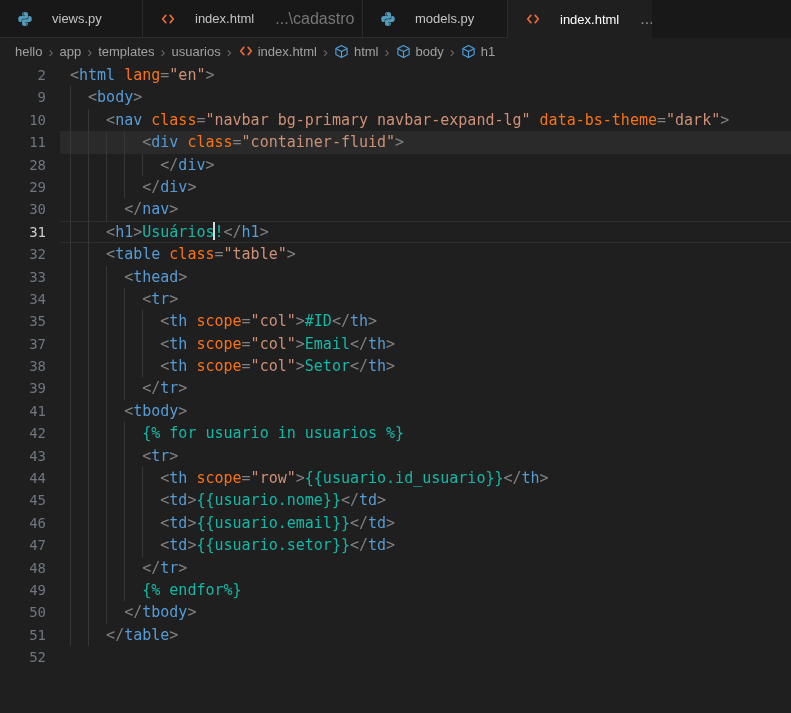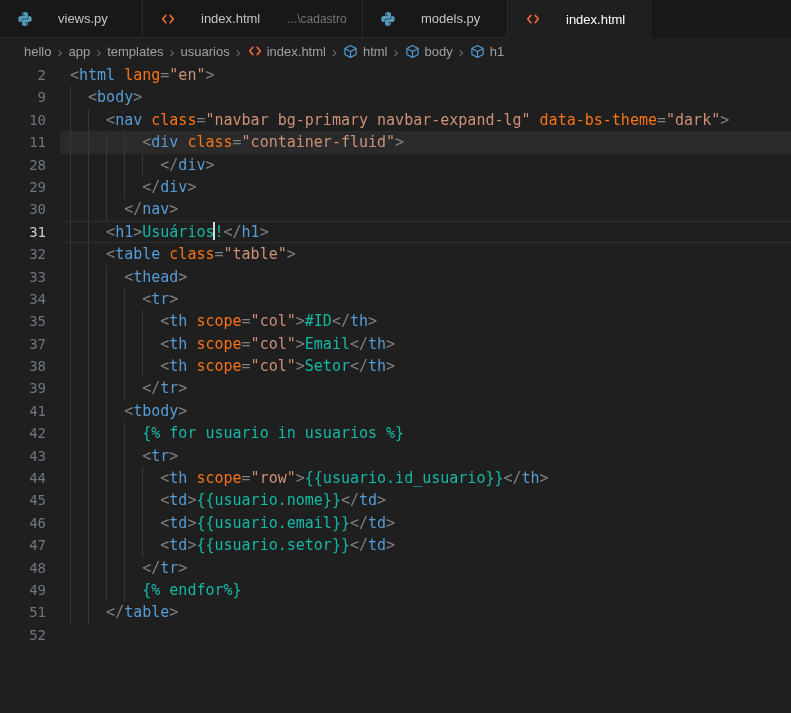--- a/index.html
+++ b/index.html
@@ -6,39 +6,39 @@
   .app{
     position:relative;width:791px;height:713px;overflow:hidden;
     background:#1f1f1f;font-family:"Liberation Sans",sans-serif;
     -webkit-font-smoothing:antialiased;
   }
   
   .tab-bar{
     display:flex;height:38px;background:#181818;align-items:stretch;
   }
   .tab{
-    display:flex;align-items:center;gap:25px;
+    display:flex;align-items:center;gap:19px;
     box-sizing:border-box;padding:0 12px 0 17px;
     background:#181818;color:#c4c4c4;font-size:13px;
     border-right:1px solid #2b2b2b;border-bottom:1px solid #2b2b2b;
     flex:none;overflow:hidden;white-space:nowrap;cursor:pointer;
   }
   .tab:nth-child(1){width:143px}
   .tab:nth-child(2){width:220px}
   .tab:nth-child(3){width:145px}
   .tab:nth-child(4){width:144px}
   .tab:nth-child(5){flex:1;width:auto;padding-left:40px}
   .tab.active{background:#1f1f1f;color:#ffffff;border-bottom:none;border-right:none;}
   .tab .icon{width:16px;height:16px;flex:none;display:inline-flex;align-items:center;justify-content:center;}
-  .tab-suffix{color:#767676;font-size:12px;margin-left:2px;}
+  .tab-suffix{color:#767676;font-size:16px;margin-left:2px;}
   .tab.active .tab-suffix{color:#8f8f8f;}
   
   .breadcrumbs{
     display:flex;align-items:center;height:26px;background:#1f1f1f;
-    padding-left:24px;font-size:13px;color:#a0a0a0;white-space:nowrap;
+    padding-left:15px;font-size:13px;color:#a0a0a0;white-space:nowrap;
   }
   .crumb{display:inline-flex;align-items:center;gap:4px;cursor:pointer;}
   .crumb .icon{width:16px;height:16px;display:inline-flex;align-items:center;justify-content:center;}
   .crumb-sep{color:#6b6b6b;font-size:15px;margin:0 6px;line-height:1;}
   
   .editor{
     position:relative;height:649px;overflow:hidden;
     font-family:"DejaVu Sans Mono","Liberation Mono",monospace;
     font-size:15px;
   }
@@ -335,20 +335,27 @@
         </span>
       </div>
       <div class="row">
         <span class="num">49</span>
         <span class="code">
           <span class="ind" style="width: 8ch;"></span>
           <span class="toks"><span class="tok-txt">{% endfor%}</span></span>
         </span>
       </div>
       <div class="row">
+        <span class="num">50</span>
+        <span class="code">
+          <span class="ind" style="width: 6ch;"></span>
+          <span class="toks"><span class="tok-p">&lt;/</span><span class="tok-tag">tbody</span><span class="tok-p">&gt;</span></span>
+        </span>
+      </div>
+      <div class="row">
         <span class="num">51</span>
         <span class="code">
           <span class="ind" style="width: 4ch;"></span>
           <span class="toks"><span class="tok-p">&lt;/</span><span class="tok-tag">table</span><span class="tok-p">&gt;</span></span>
         </span>
       </div>
       <div class="row">
         <span class="num">52</span>
         <span class="code">
           <span class="ind" style="width: 0ch;"></span>

